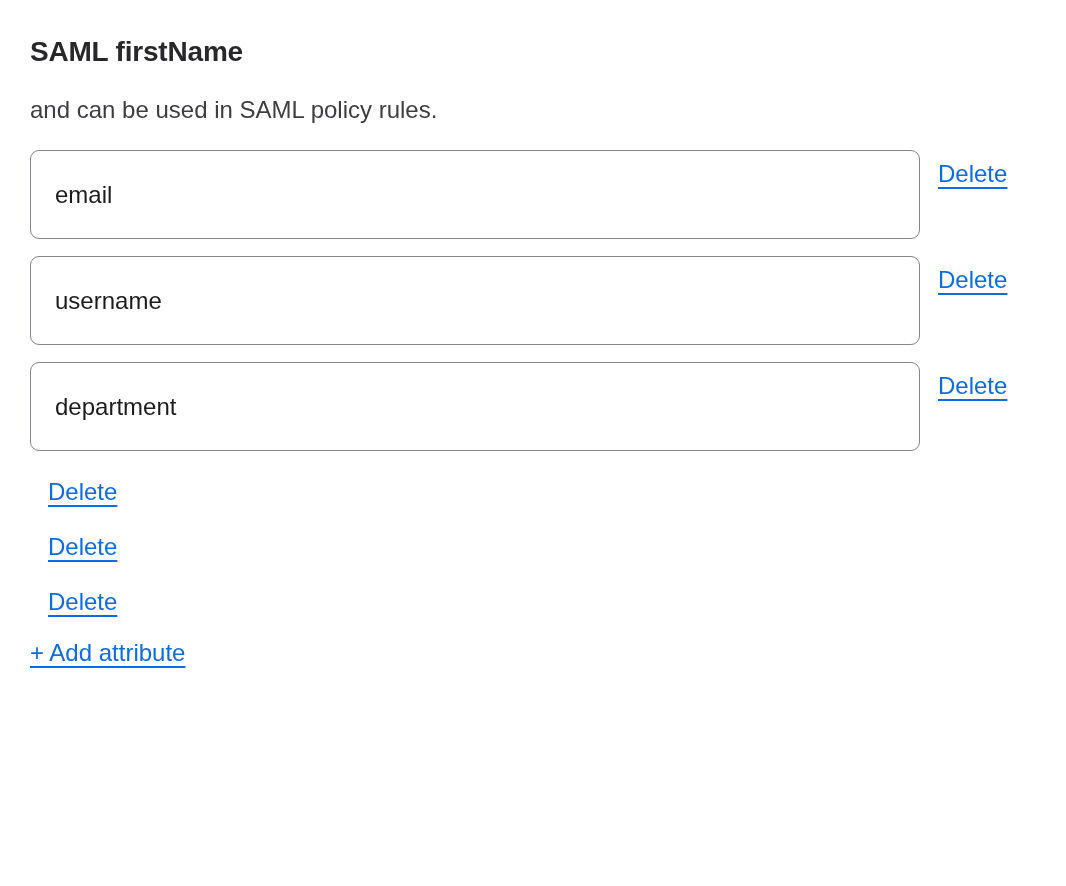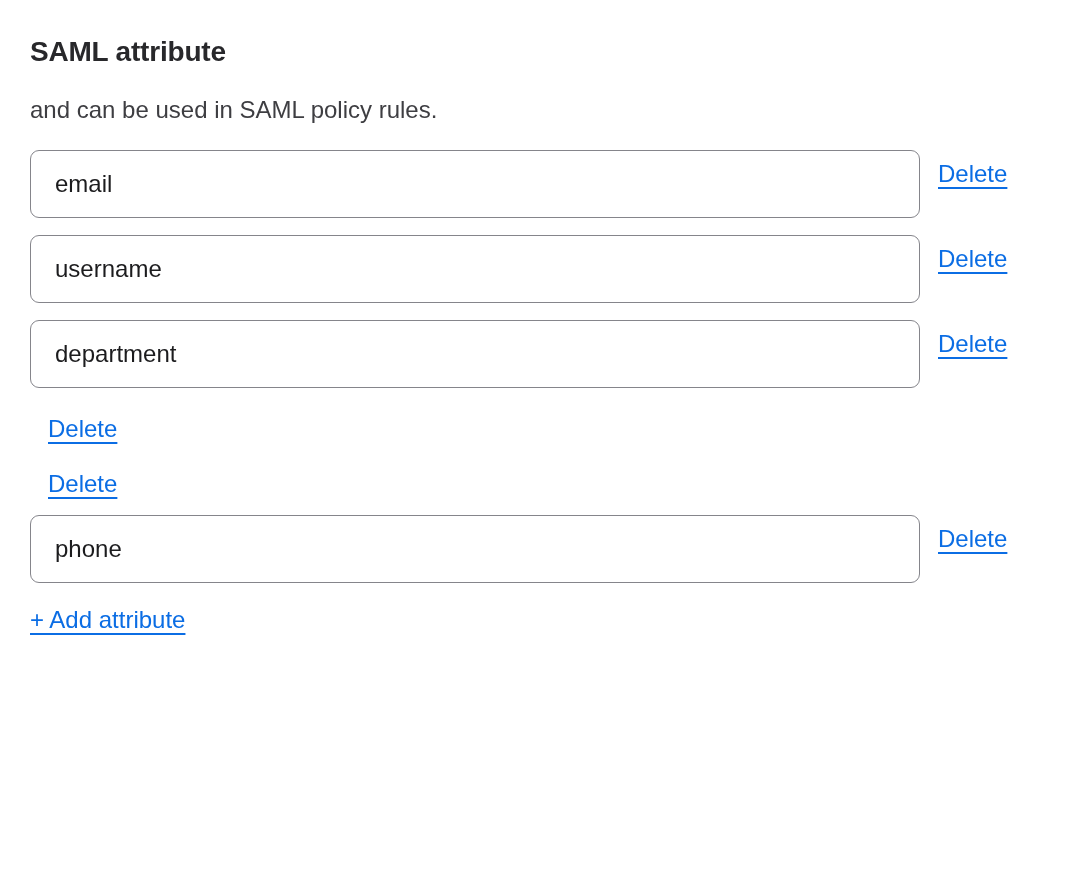--- a/index.html
+++ b/index.html
@@ -37,21 +37,21 @@
   }
   .section-description span { display: block; }
   .attr-rows { }
   .attr-row {
     display: flex;
     align-items: flex-start;
     margin-bottom: 17px;
   }
   .attr-input {
     width: 890px;
-    height: 68px;
+    height: 89px;
     border: 1.5px solid var(--border-color);
     border-radius: 9px;
     background: #ffffff;
     padding: 0 20px 0 24px;
     font-family: inherit;
     font-size: 24px;
     color: var(--input-text-color);
     outline: none;
   }
   a.link {
@@ -70,21 +70,21 @@
   .add-link {
     display: inline-block;
     margin-top: 6px;
   }
 </style>
 </head>
 <body>
 
 <div class="section">
 
-  <h1 class="page-title">SAML attribute</h1>
+  <h1 class="page-title">SAML firstName</h1>
 
   <p class="section-description">
     <span>and can be used in SAML policy rules.</span>
   </p>
 
   <div class="attr-rows" id="attr-rows">
     <div class="attr-row">
       <input class="attr-input" type="text" value="email" style="">
       <a class="link delete-link" href="#">Delete</a>
     </div>
@@ -101,21 +101,20 @@
 
     <div class="attr-row">
       <a class="link delete-link" href="#">Delete</a>
     </div>
 
     <div class="attr-row">
       <a class="link delete-link" href="#">Delete</a>
     </div>
 
     <div class="attr-row">
-      <input class="attr-input" type="text" value="phone" style="">
       <a class="link delete-link" href="#">Delete</a>
     </div>
   </div>
 
   
 
   <a class="link add-link" href="#">+ Add attribute</a>
 
 </div>
 

